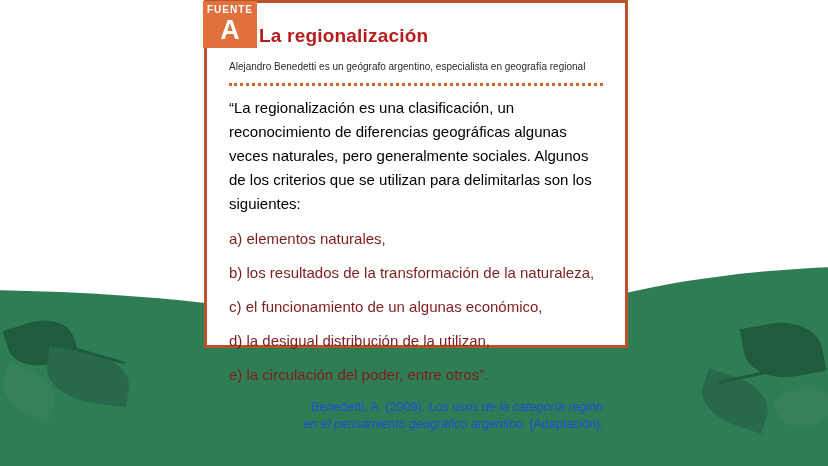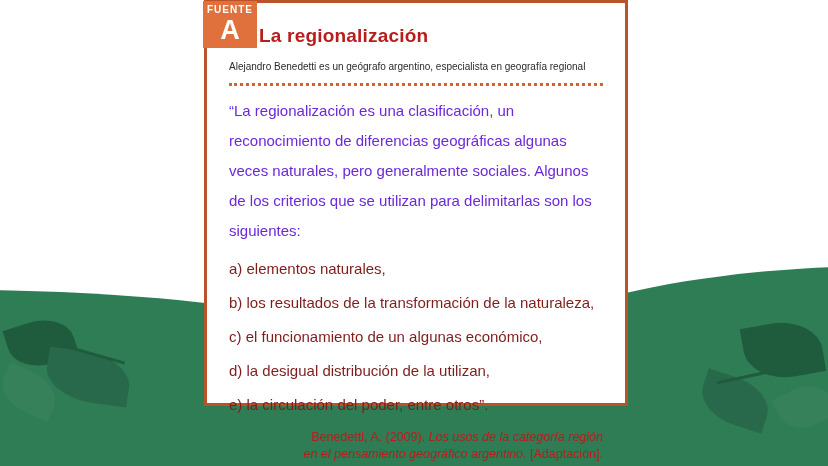--- a/index.html
+++ b/index.html
@@ -73,21 +73,21 @@
     position: absolute;
     background: #1f5c3d;
   }
 
   
   .card {
     position: absolute;
     left: 204px;
     top: 0px;
     width: 424px;
-    height: 406px;
+    height: 348px;
     background: #ffffff;
     border: 3px solid #b9542a;
     box-sizing: border-box;
   }
   .card-inner {
     position: relative;
     padding: 10px 22px 10px 22px;
     height: 100%;
     box-sizing: border-box;
   }
@@ -135,34 +135,34 @@
 
   .dotted-rule {
     border: none;
     border-top: 3px dotted #d4612f;
     margin: 4px 0 10px 0;
     height: 0;
   }
 
   .body-text {
     font-size: 15px;
-    color: #6d28d9;
-    line-height: 30px;
+    color: #000000;
+    line-height: 24px;
     margin: 0 0 12px 0;
   }
   .list-item {
     font-size: 15px;
     color: #7f1d1d;
     line-height: 21px;
     margin: 0 0 13px 0;
   }
 
   .citation {
     font-size: 12.5px;
-    color: #b91c1c;
+    color: #1d4ed8;
     text-align: right;
     line-height: 17px;
     margin-top: 14px;
     padding-left: 70px;
   }
   .citation .ital { font-style: italic; }
 </style>
 </head>
 <body>
 

